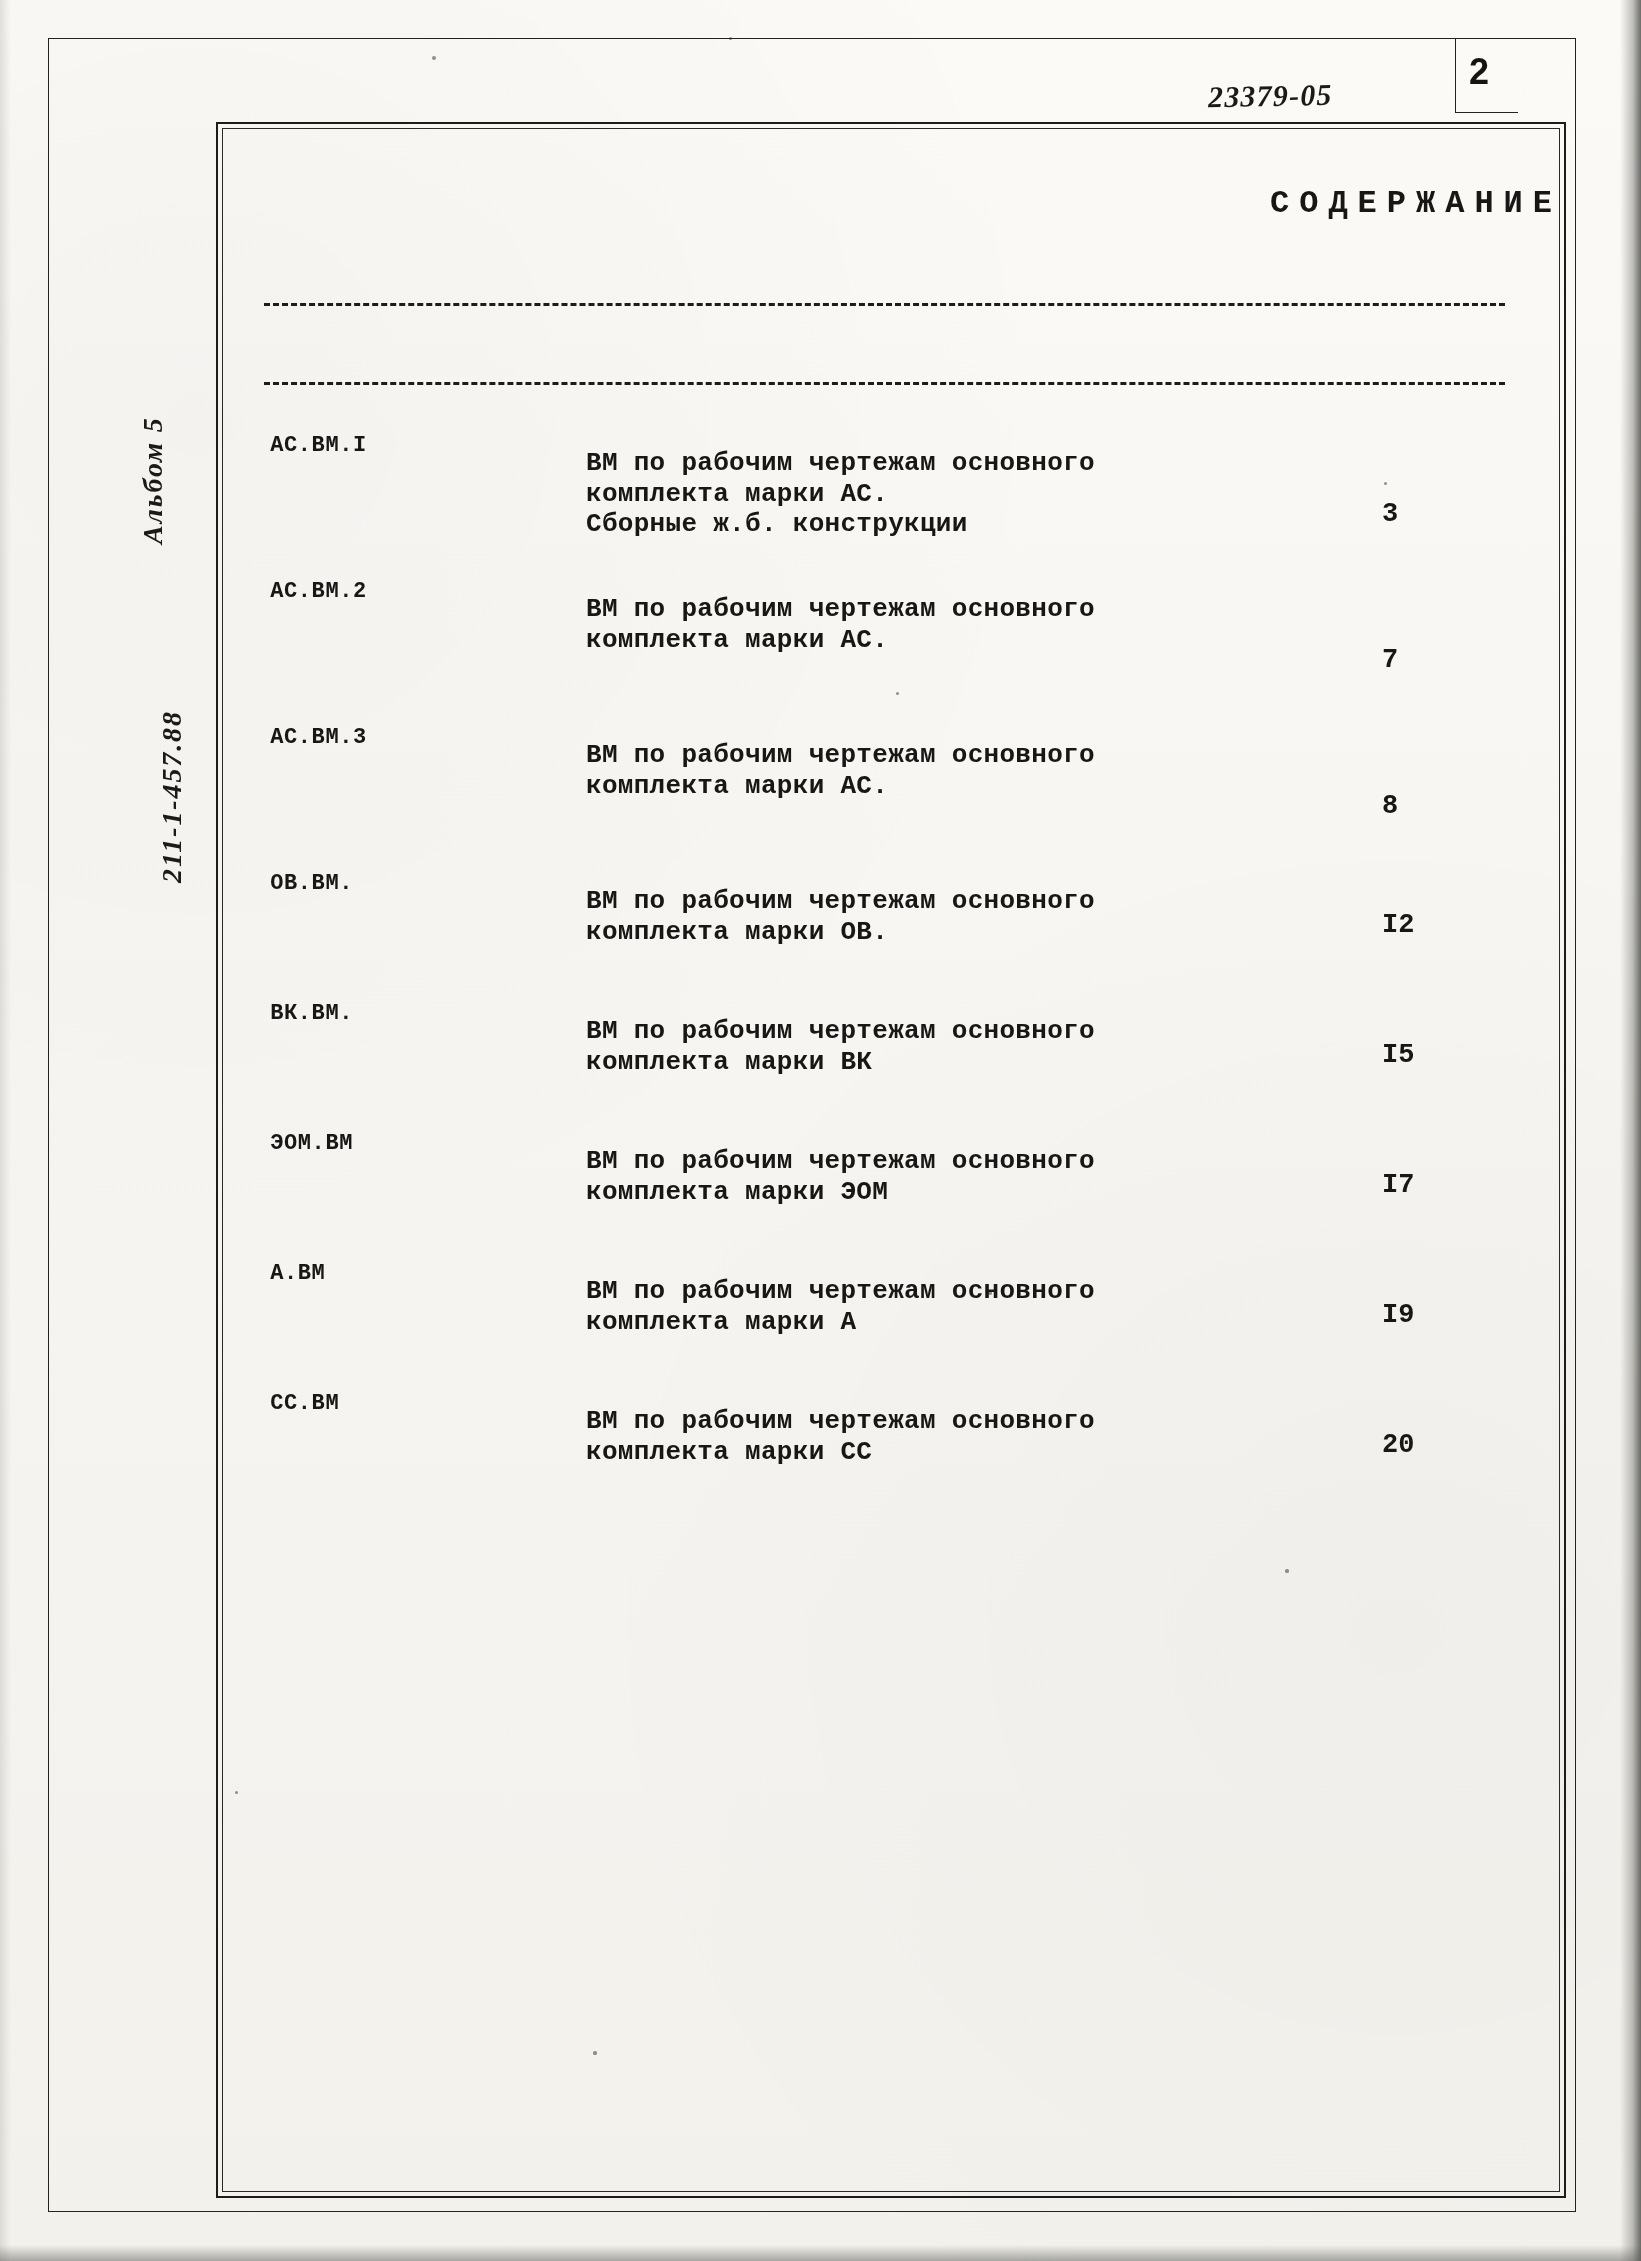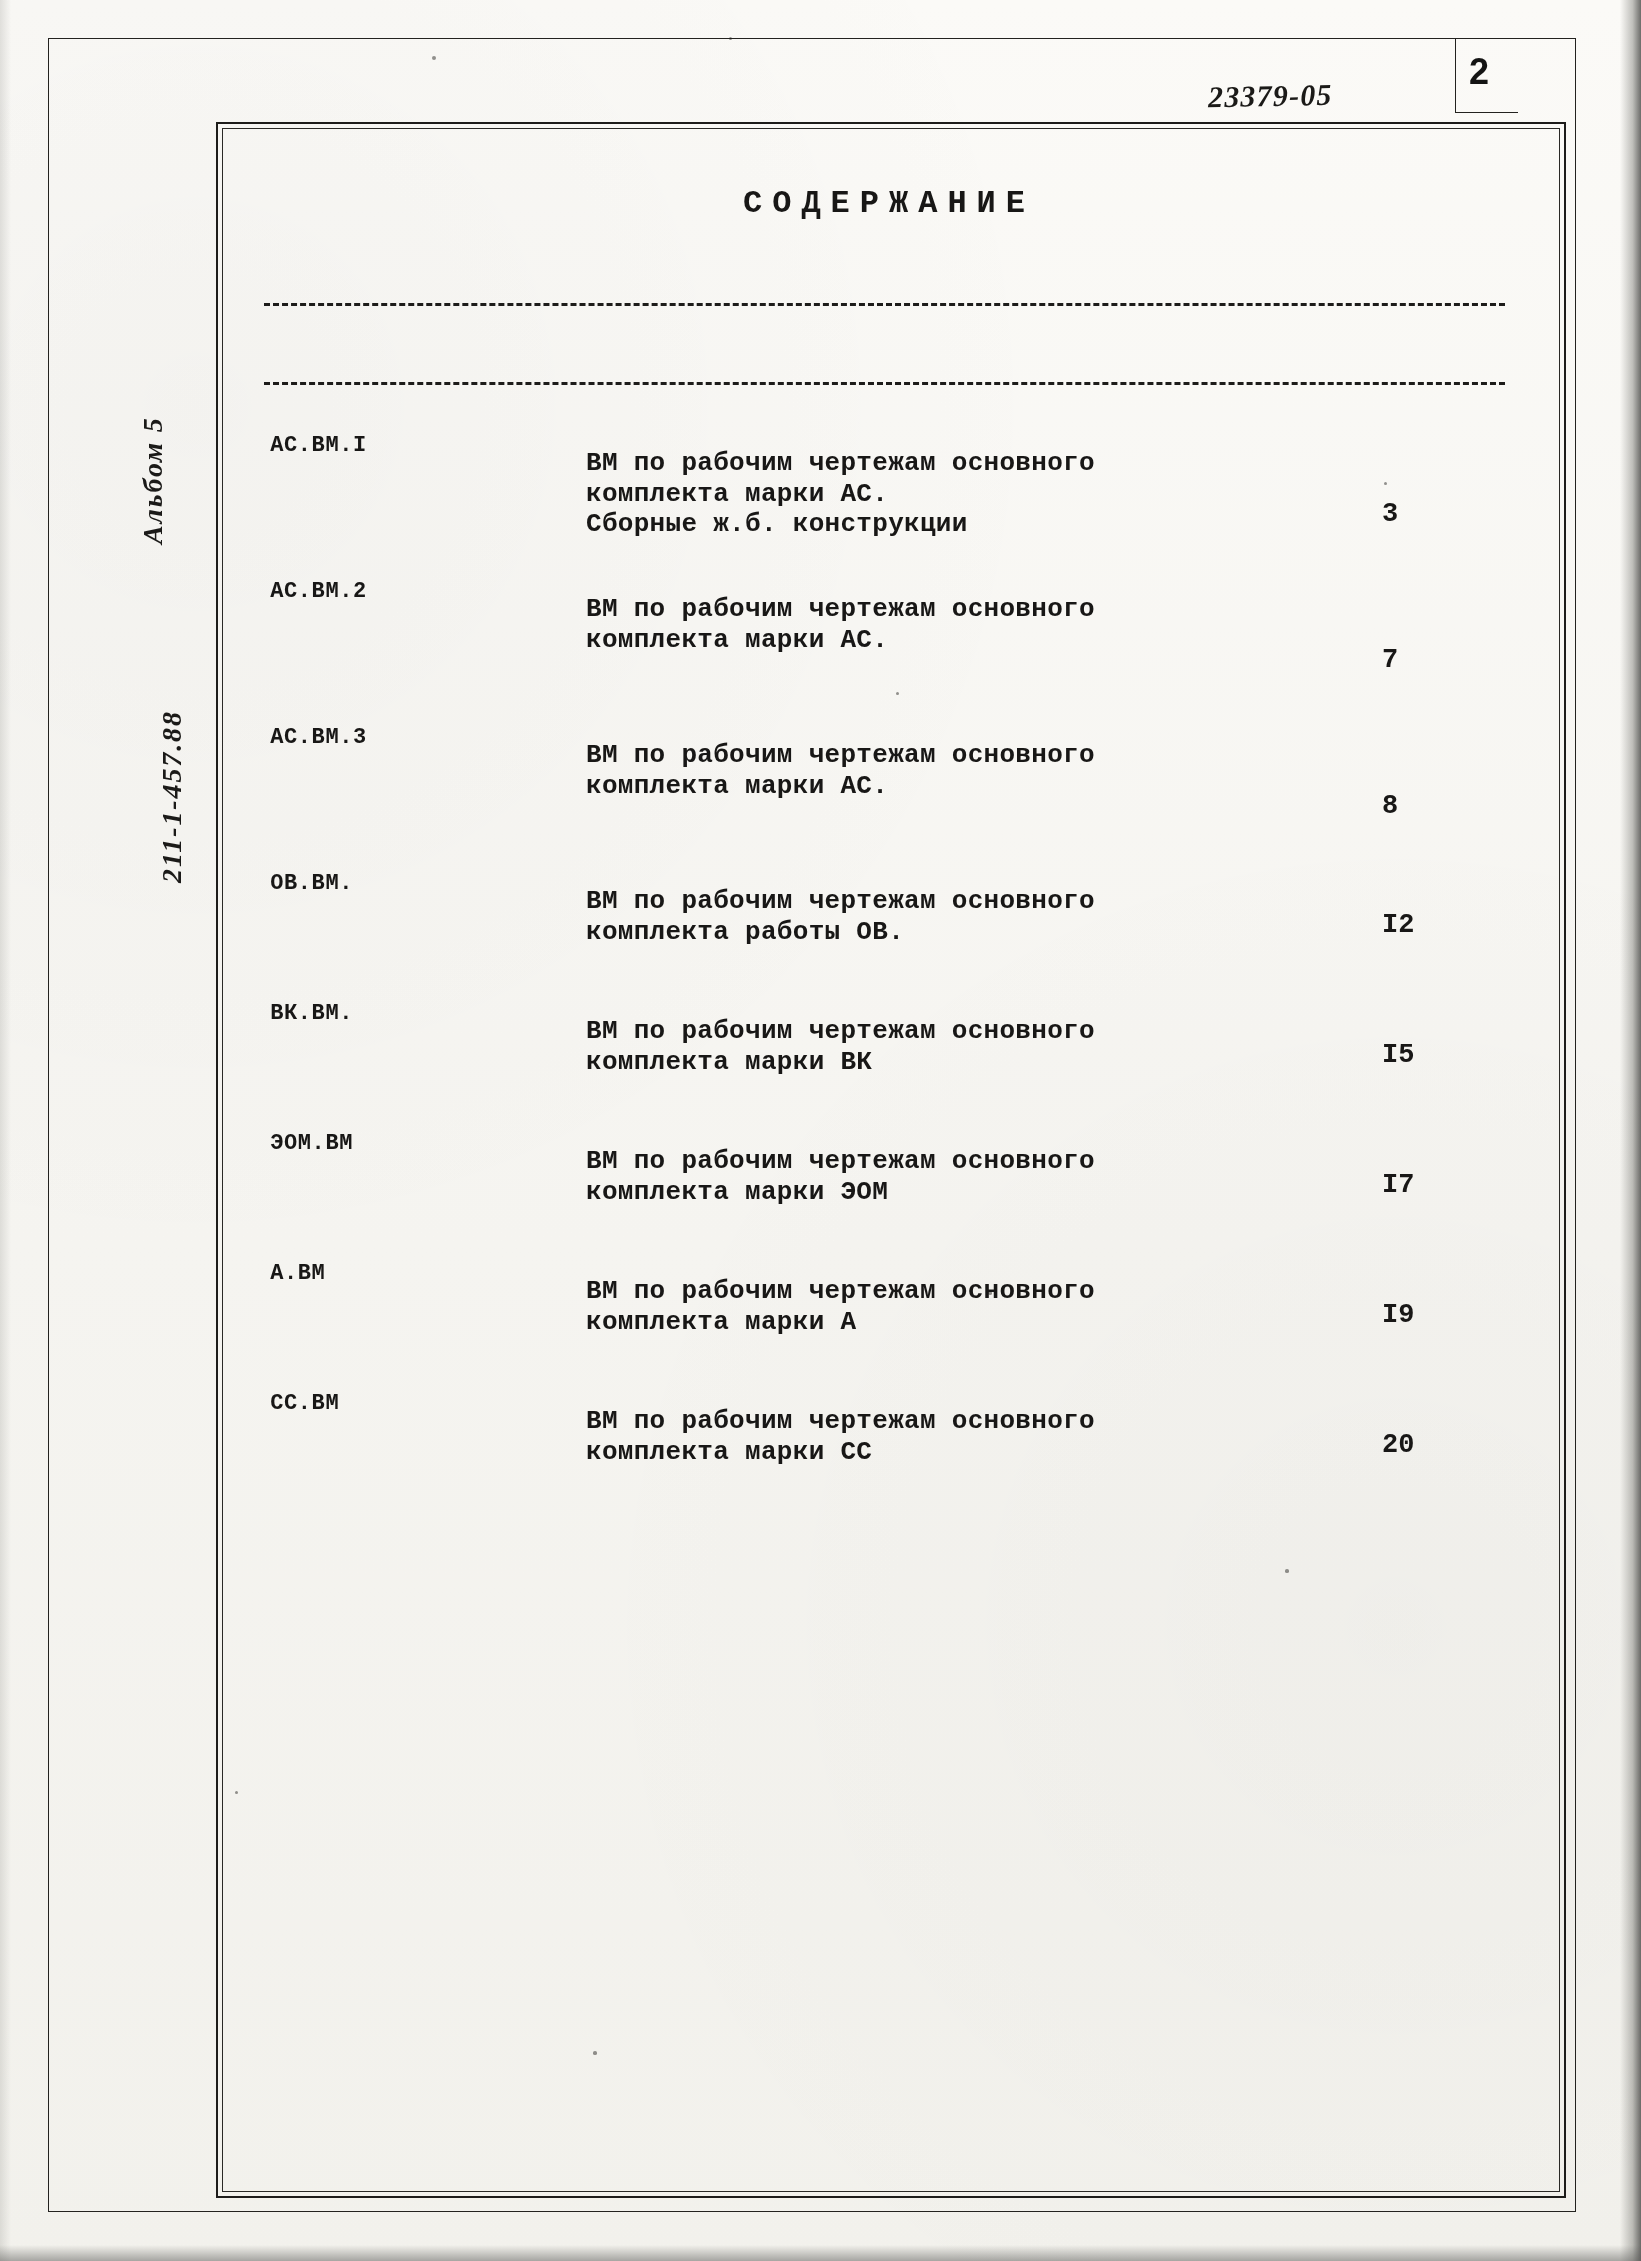--- a/index.html
+++ b/index.html
@@ -144,21 +144,21 @@
     letter-spacing: 1.9px;
     transform: rotate(-90deg);
   }
 
   
   .doc-title {
     position: absolute;
     left: 216px;
     top: 185px;
     width: 1346px;
-    text-align: center;
+    text-align: right;
     font-family: "Liberation Mono", monospace;
     font-size: 32px;
     font-weight: 700;
     letter-spacing: 10px;
     color: #181716;
   }
 
   
   .dash-rule {
     position: absolute;
@@ -307,21 +307,21 @@
         <span class="ln">ВМ по рабочим чертежам основного</span>
         <span class="ln">комплекта марки АС.</span>
       </div>
       <div class="cell-page p3">8</div>
     </div>
 
     <div class="trow" style="height:130px;">
       <div class="cell-code">ОВ.ВМ.</div>
       <div class="cell-name">
         <span class="ln">ВМ по рабочим чертежам основного</span>
-        <span class="ln">комплекта работы ОВ.</span>
+        <span class="ln">комплекта марки ОВ.</span>
       </div>
       <div class="cell-page p2">I2</div>
     </div>
 
     <div class="trow" style="height:130px;">
       <div class="cell-code">ВК.ВМ.</div>
       <div class="cell-name">
         <span class="ln">ВМ по рабочим чертежам основного</span>
         <span class="ln">комплекта марки ВК</span>
       </div>

